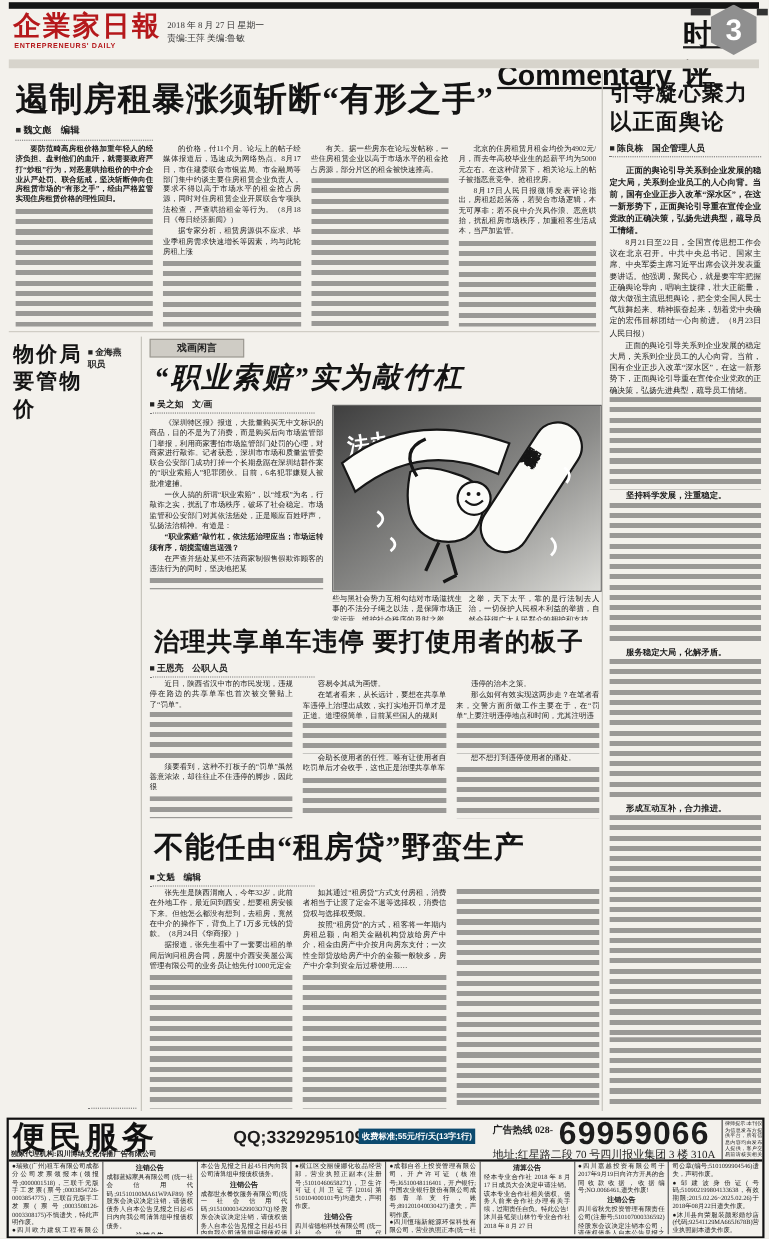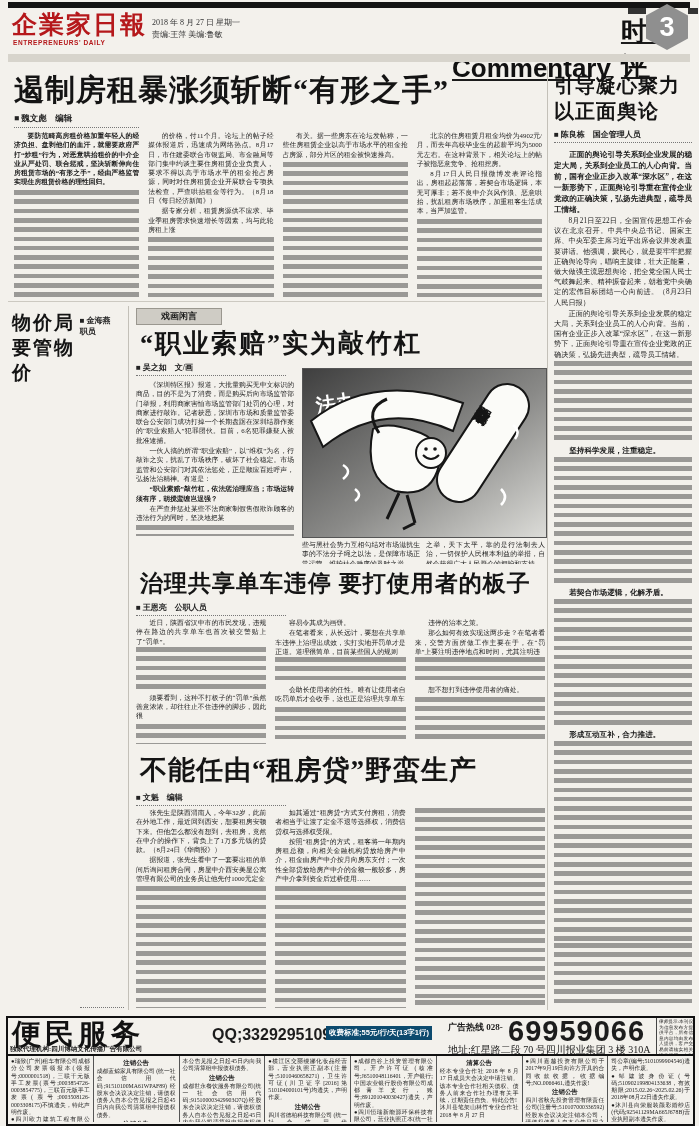--- a/index.html
+++ b/index.html
@@ -106,21 +106,21 @@
       <div>以正面舆论</div>
     </div>
     <div class="byline" style="margin-top:5px;font-size:8px;">■ 陈良栋　国企管理人员</div>
     <div class="body-col" style="flex:1;margin-top:6px;">
         <p class="para bold">正面的舆论引导关系到企业发展的稳定大局，关系到企业员工的人心向背。当前，国有企业正步入改革“深水区”，在这一新形势下，正面舆论引导重在宣传企业党政的正确决策，弘扬先进典型，疏导员工情绪。</p>
         <p class="para">8月21日至22日，全国宣传思想工作会议在北京召开。中共中央总书记、国家主席、中央军委主席习近平出席会议并发表重要讲话。他强调，聚民心，就是要牢牢把握正确舆论导向，唱响主旋律，壮大正能量，做大做强主流思想舆论，把全党全国人民士气鼓舞起来、精神振奋起来，朝着党中央确定的宏伟目标团结一心向前进。（8月23日人民日报）</p>
         <p class="para">正面的舆论引导关系到企业发展的稳定大局，关系到企业员工的人心向背。当前，国有企业正步入改革“深水区”，在这一新形势下，正面舆论引导重在宣传企业党政的正确决策，弘扬先进典型，疏导员工情绪。</p>
         <div class="greek" style="height: 84px;"></div>
         <p class="para bold">坚持科学发展，注重稳定。</p>
         <div class="greek" style="height: 130px;"></div>
-        <p class="para bold">若契合市场逻辑，化解矛盾。</p>
+        <p class="para bold">服务稳定大局，化解矛盾。</p>
         <div class="greek" style="height: 130px;"></div>
         <p class="para bold">形成互动互补，合力推进。</p>
         <div class="greek" style="height: 200px;"></div>
         <div class="fill"></div>
       </div>
   </div>
 
   <div class="abs" style="left:12px;top:310px;width:112px;height:698px;display:flex;flex-direction:row;">
     <div class="headline" style="font-size:19px;line-height:25px;letter-spacing:2px;">
       <div>物价局</div>
@@ -131,21 +131,21 @@
         <p class="para">精选桐木关顶品金骏眉泡制、冬虫夏草、铁皮石斛等八味秘制配料，精选果碳、潮州红泥炉，经过24小时文火慢煨，12小时静置而成的——茶叶蛋，每颗售价2899元。8月17日，无锡太悦度假酒店向记者表示，该茶叶蛋系酒店自产自销，因用料考究而价格昂贵，限量100颗已售罄。当地物价部门则表示，这是市场定价，且并未超范围经营，政府无权干涉。（8月18日人民网）</p>
         <p class="para">此前的8月18日，有媒体曝料，石家庄某面馆有一款板面竟然卖每碗13800元。半年中已经卖出4碗，当地物价部门同样回答说：该板面明码标价，不存在价格欺诈，价格不违法，物价局无权干涉。</p>
         <p class="para">也是在今年8月初，有媒体曝料，某种原料药一个月价格涨了58倍，然而药企却敢怒不敢言。市场上关于原料药价疯长的事情不止一件，也并非一时现象。如果有药企到物价局去举报，得到的回答恐怕也是，原料药明码标价，不存在价格欺诈，物价局无权干涉。</p>
         <p class="para">天价商品当然不止这几种，还有2200元一盒（600克）的榨菜，815万元一盒的月饼……</p>
         <div class="greek" style="height: 200px;"></div>
         <div class="fill"></div>
       </div>
   </div>
 
   <div class="abs tag" style="left:136px;top:308px;">戏画闲言</div>
-  <div class="abs headline" style="left:140px;top:326px;font-size:26px;letter-spacing:2px;">“职业索赔”实为敲竹杠</div>
+  <div class="abs headline" style="left:140px;top:326px;font-size:26px;letter-spacing:2px;font-style:italic;">“职业索赔”实为敲竹杠</div>
   <div class="abs byline" style="left:136px;top:362px;width:150px;font-size:8px;">■ 吴之如　文/画</div>
   <div class="abs body-col" style="left:136px;top:380px;width:158px;height:156px;">
       <p class="para">《深圳特区报》报道，大批量购买无中文标识的商品，目的不是为了消费，而是购买后向市场监管部门举报，利用商家害怕市场监管部门处罚的心理，对商家进行敲诈。记者获悉，深圳市市场和质量监管委联合公安部门成功打掉一个长期盘踞在深圳结群作案的“职业索赔人”犯罪团伙。目前，6名犯罪嫌疑人被批准逮捕。</p>
       <p class="para">一伙人搞的所谓“职业索赔”，以“维权”为名，行敲诈之实，扰乱了市场秩序，破坏了社会稳定。市场监管和公安部门对其依法惩处，正是顺应百姓呼声，弘扬法治精神。有道是：</p>
       <p class="para bold">“职业索赔”敲竹杠，依法惩治理应当；市场运转须有序，胡搅蛮缠岂逞强？</p>
       <p class="para">在严查并惩处某些不法商家制假售假欺诈顾客的违法行为的同时，坚决地把某</p>
       <div class="fill"></div>
     </div>
 
   <svg class="abs cartoon-svg" style="left:302px;top:368px;" width="243" height="168" viewBox="0 0 243 168">

